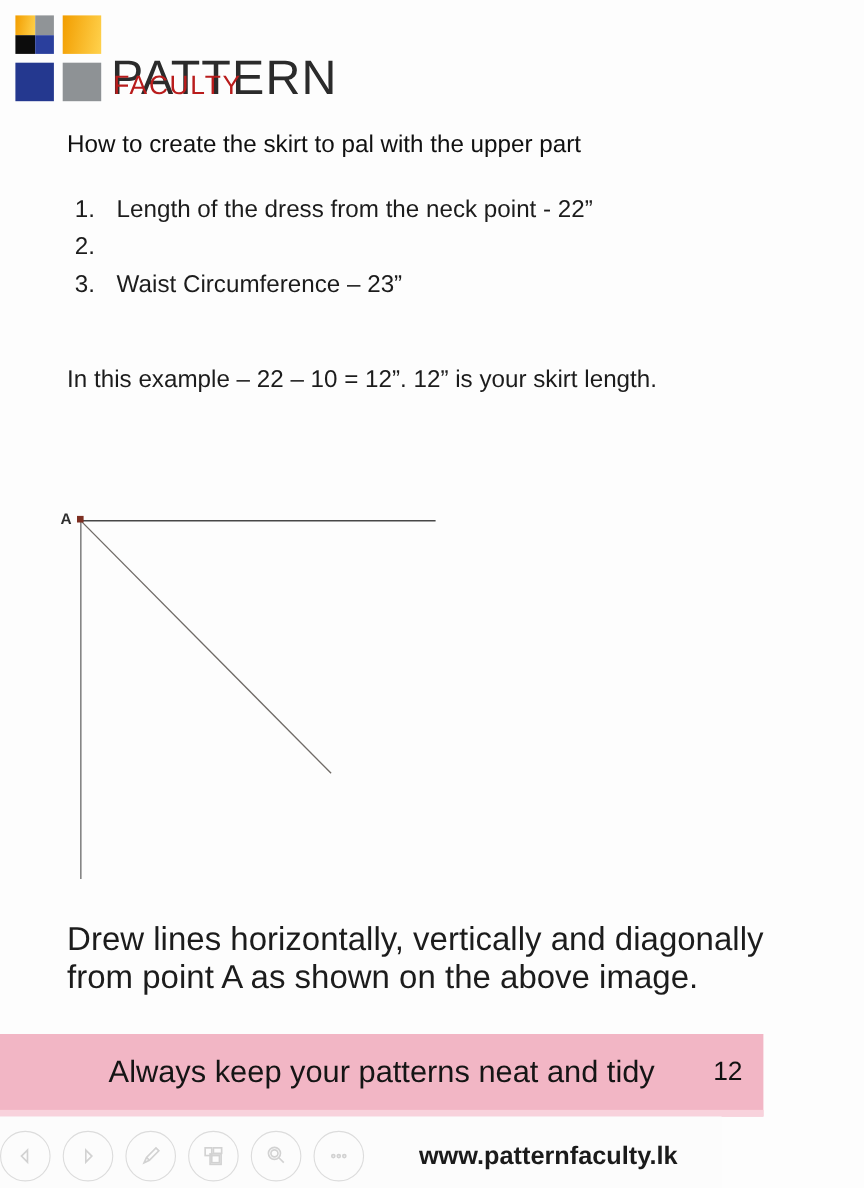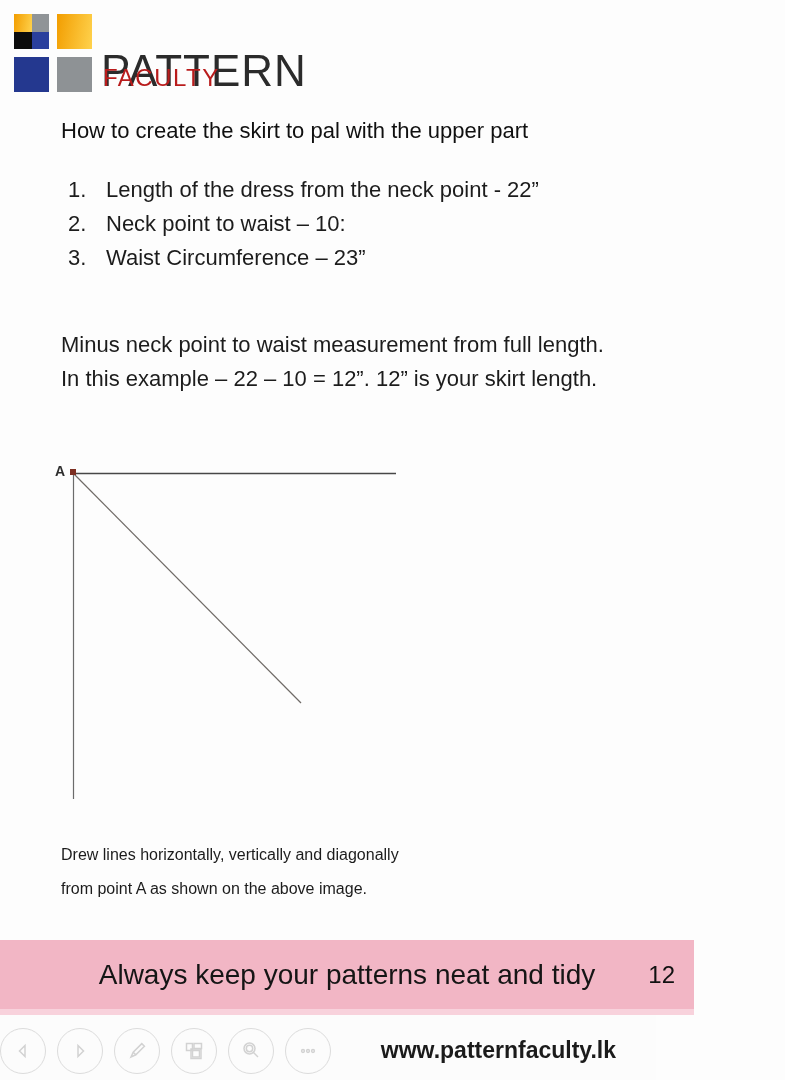--- a/index.html
+++ b/index.html
@@ -24,21 +24,21 @@
   .logo-title{position:absolute;left:101px;top:13px;font-size:44px;line-height:1;
     font-weight:500;color:#2b2b2b;letter-spacing:1px;margin-top:36px;}
   .logo-subtitle{position:absolute;left:103px;top:66px;font-size:24px;line-height:1;
     font-weight:500;color:#b91c1c;letter-spacing:1.5px;}
   
   .heading{position:absolute;left:61px;top:118px;font-size:22px;font-weight:400;color:#101010;}
   .num-list{position:absolute;left:68px;top:173px;font-size:22px;}
   .num-row{display:flex;line-height:34px;}
   .num-row .num{width:38px;flex:0 0 38px;}
   .para{position:absolute;left:61px;top:328px;font-size:22px;line-height:34px;}
-  .note{position:absolute;left:61px;top:838px;font-size:16px;line-height:34px;}
+  .note{position:absolute;left:61px;top:838px;font-size:30px;line-height:34px;}
   
   .diagram-svg{position:absolute;left:0;top:0;width:785px;height:1080px;pointer-events:none;}
   .point-label{position:absolute;left:55px;top:463px;font-size:14px;font-weight:600;color:#2e2e2e;}
   .point-dot{position:absolute;left:70px;top:469px;width:6px;height:6px;background:#7d2f22;}
   
   .banner{position:absolute;left:0;top:940px;width:694px;height:69px;
     background:#f2b6c5;border-bottom:6px solid #f8d2dc;
     display:flex;align-items:center;justify-content:center;}
   .banner-text{font-size:28px;color:#151515;}
   .banner-page{position:absolute;right:19px;top:50%;transform:translateY(-50%);
@@ -71,30 +71,28 @@
 
 <div class="heading">How to create the skirt to pal with the upper part</div>
 
 <div class="num-list">
   <div class="num-row">
     <span class="num">1.</span>
     <span>Length of the dress from the neck point  - 22”</span>
   </div>
   <div class="num-row">
     <span class="num">2.</span>
-    <span>Neck point to waist – 10:</span>
   </div>
   <div class="num-row">
     <span class="num">3.</span>
     <span>Waist Circumference – 23”</span>
   </div>
 </div>
 
 <div class="para">
-  <div>Minus neck point to waist measurement from full length.</div>
   <div>In this example – 22 – 10 = 12”.  12”  is your skirt length.</div>
 </div>
 
 <svg class="diagram-svg" viewBox="0 0 785 1080" xmlns="http://www.w3.org/2000/svg">
   <line x1="74" y1="473.5" x2="396" y2="473.5" stroke="#474747" stroke-width="1.4"></line>
   <line x1="73.5" y1="473" x2="73.5" y2="799" stroke="#6b6b6b" stroke-width="1.2"></line>
   <line x1="74" y1="474" x2="301" y2="703" stroke="#6f6a66" stroke-width="1.2"></line>
 </svg>
 <div class="point-label">A</div>
 <div class="point-dot"></div>

